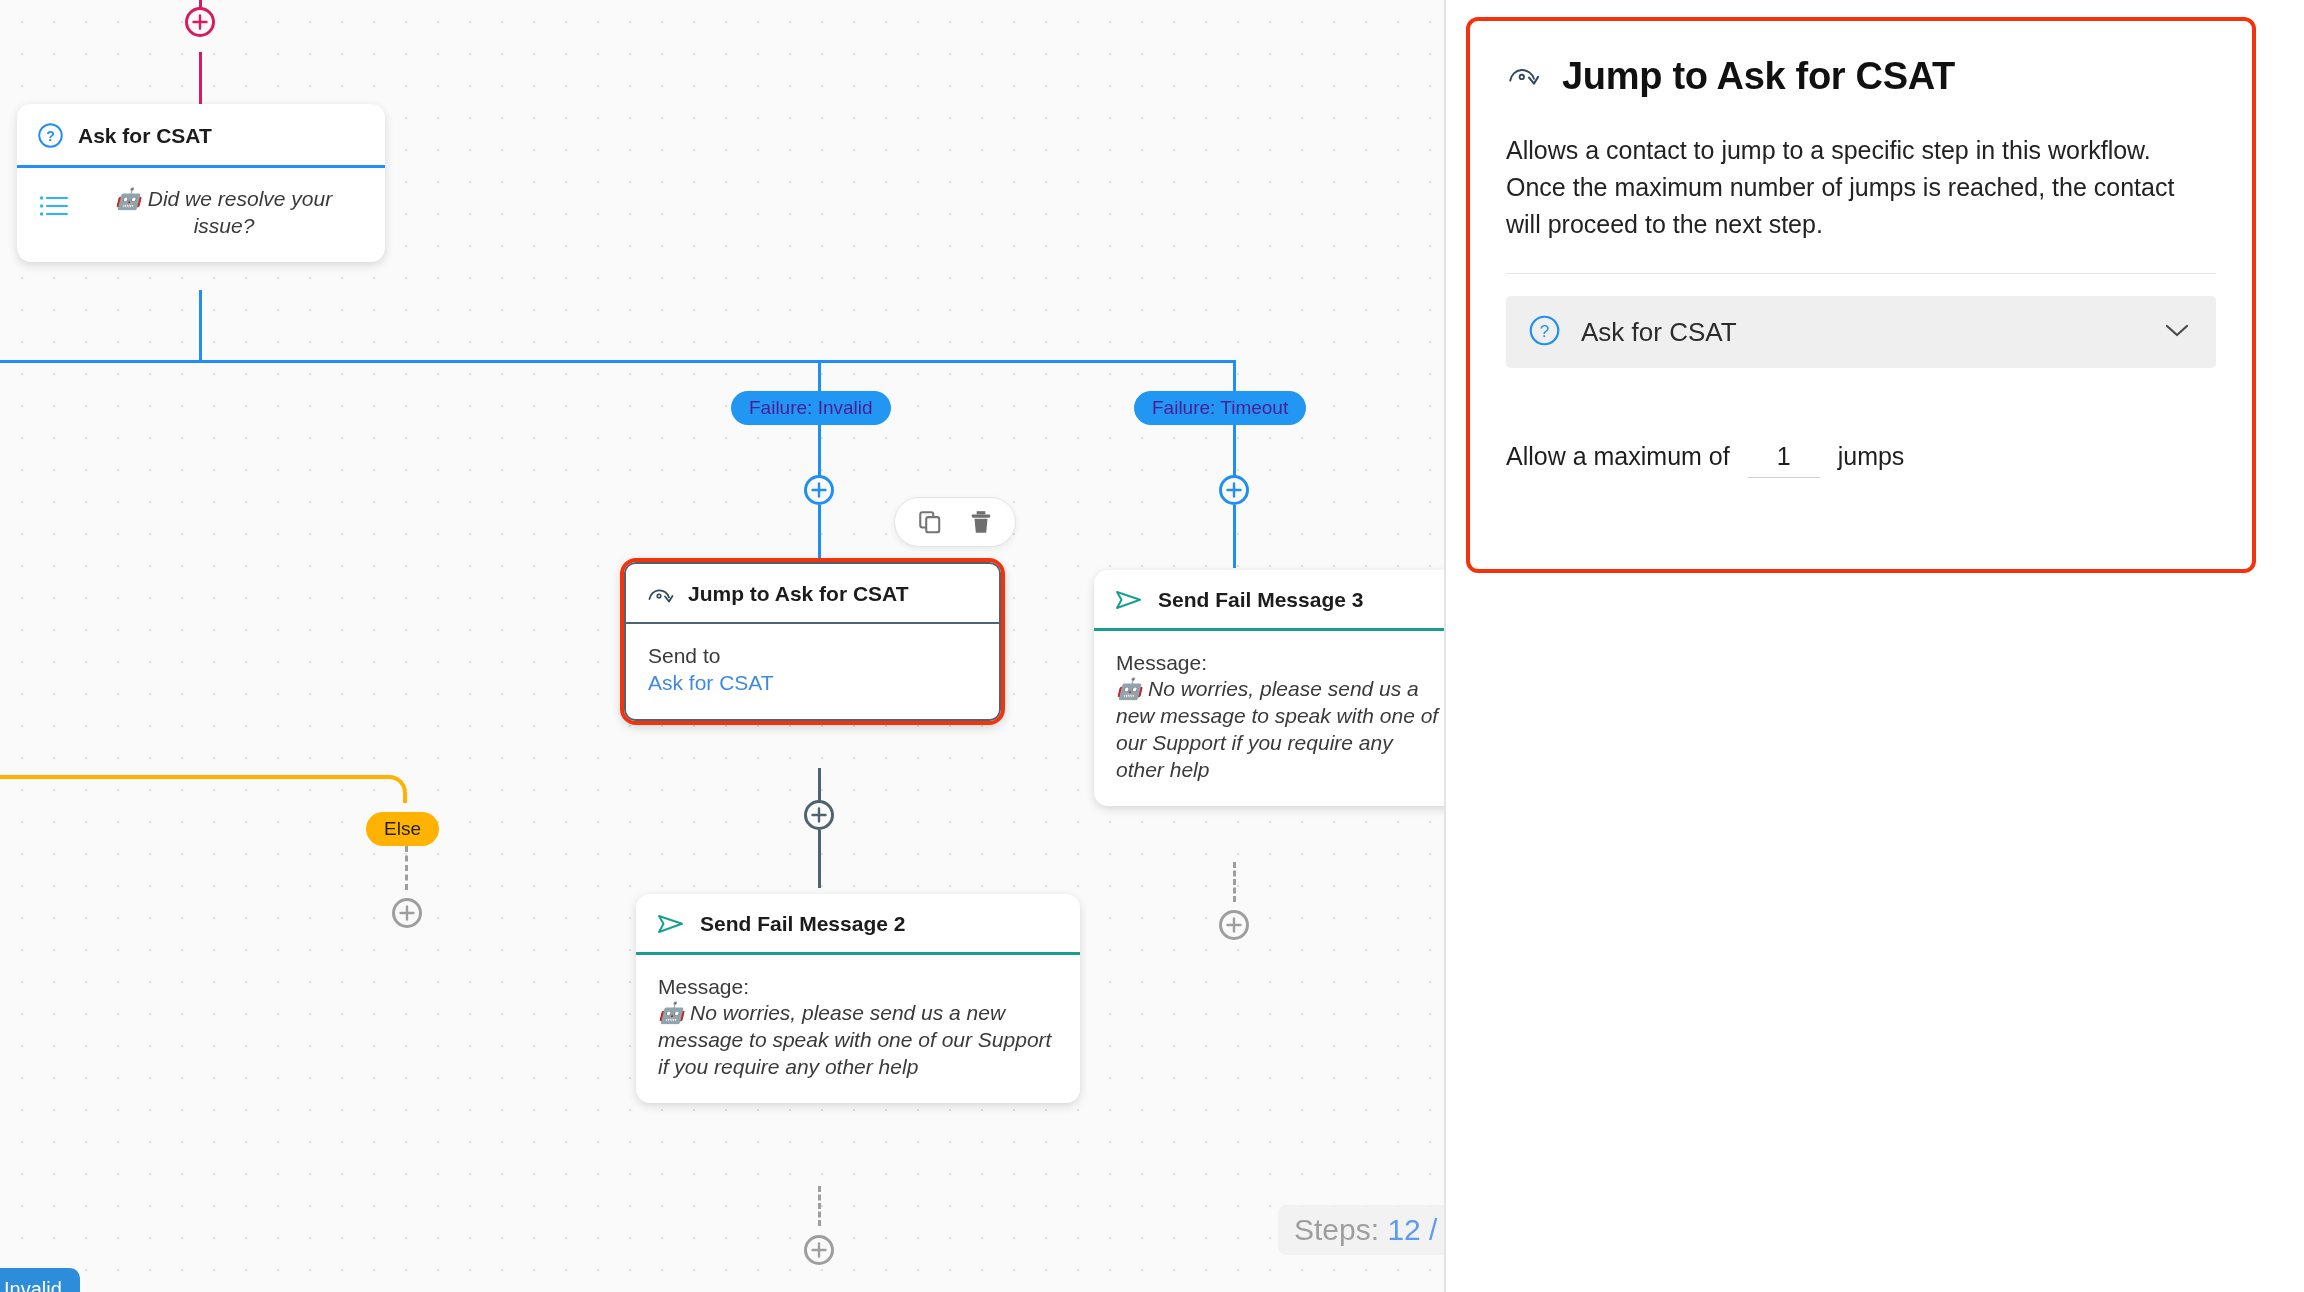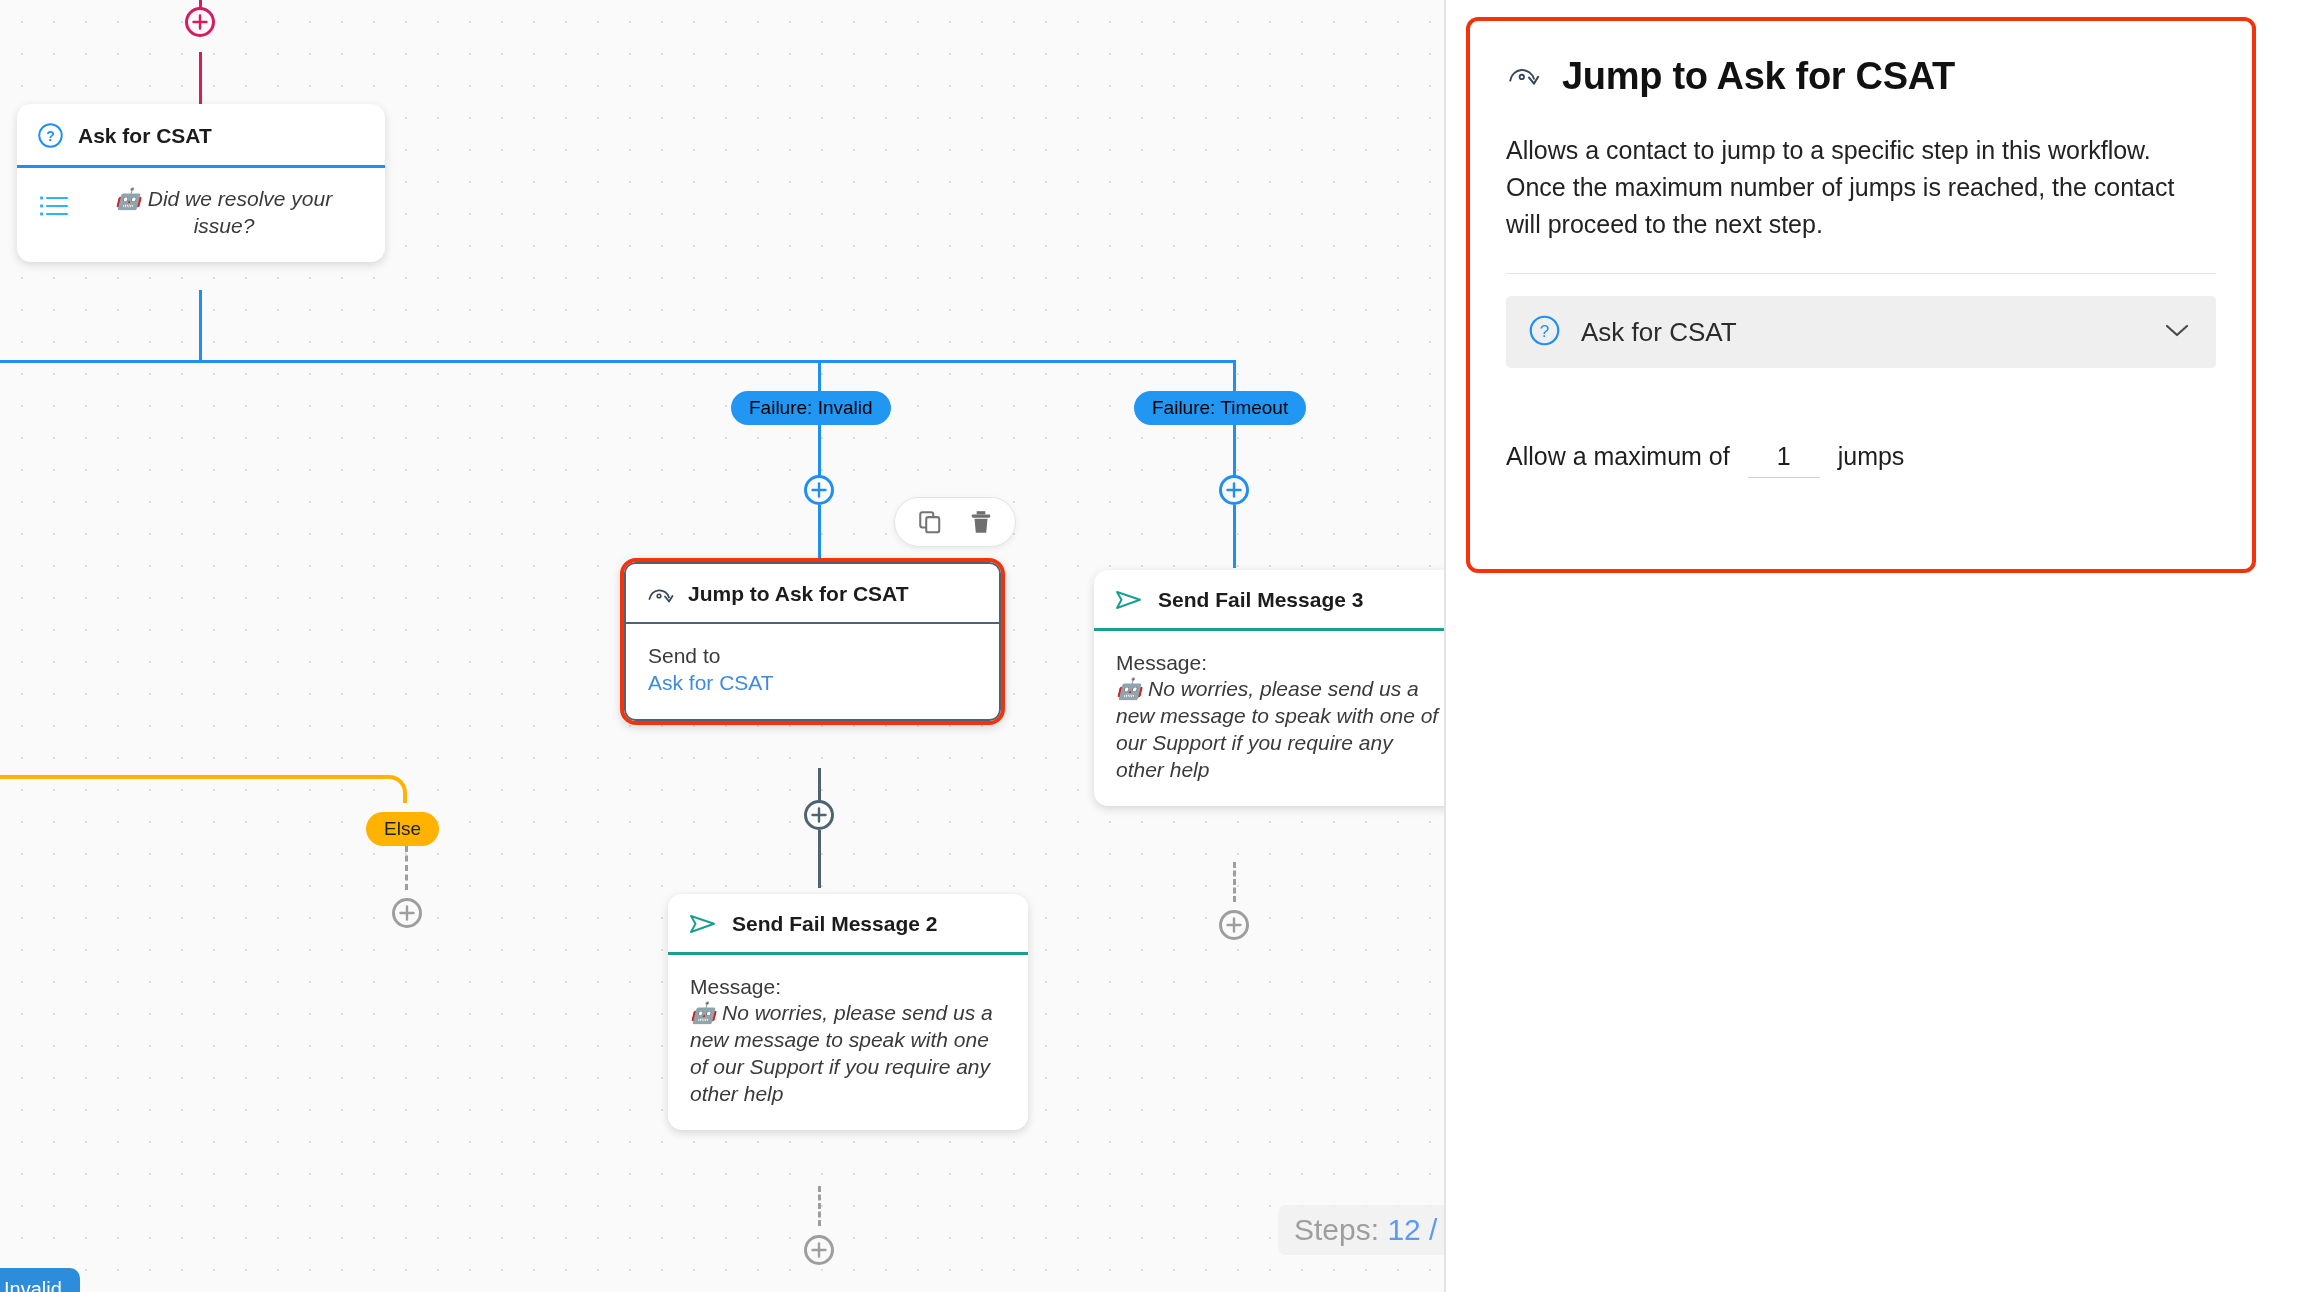--- a/index.html
+++ b/index.html
@@ -68,21 +68,21 @@
   .pill {
     position: absolute;
     height: 34px;
     border-radius: 17px;
     display: flex; align-items: center; justify-content: center;
     padding: 0 18px;
     font-size: 19px;
     white-space: nowrap;
     cursor: pointer;
   }
-  .pill.blue-pill { background: #2196f3; color: #000000; }
+  .pill.blue-pill { background: #2196f3; color: #4c1d95; }
   .pill.amber-pill { background: #ffb300; color: #1f1f1f; }
 
   
   .node {
     position: absolute;
     background: #ffffff;
     border-radius: 14px;
     box-shadow: 0 3px 10px rgba(0,0,0,0.14);
     overflow: hidden;
     cursor: pointer;
@@ -348,21 +348,21 @@
     <div class="pill amber-pill" style="left:366px; top:812px;">
       <span>Else</span>
     </div>
     <div class="edge dash-gray" style="left:405px; top:846px; height:44px;"></div>
     <div class="plus gray-p" style="left:392px; top:898px;">
       <svg width="16" height="16" viewBox="0 0 16 16">
         <path d="M8 1.5v13M1.5 8h13" stroke="#9e9e9e" stroke-width="2.4" stroke-linecap="round"></path>
       </svg>
     </div>
 
-    <div class="node" style="left:668px; top:894px; width:360px;">
+    <div class="node" style="left:636px; top:894px; width:444px;">
       <div class="node-header">
         <span class="hdr-icon">
           <svg width="30" height="24" viewBox="0 0 30 24">
             <path d="M3 4 L26 11.8 L3 20 L7.5 11.8 Z" fill="none" stroke="#1a9e8f" stroke-width="2" stroke-linejoin="round"></path>
           </svg>
         </span>
         <span>Send Fail Message 2</span>
       </div>
       <div class="rule-teal"></div>
       <div class="node-body">

